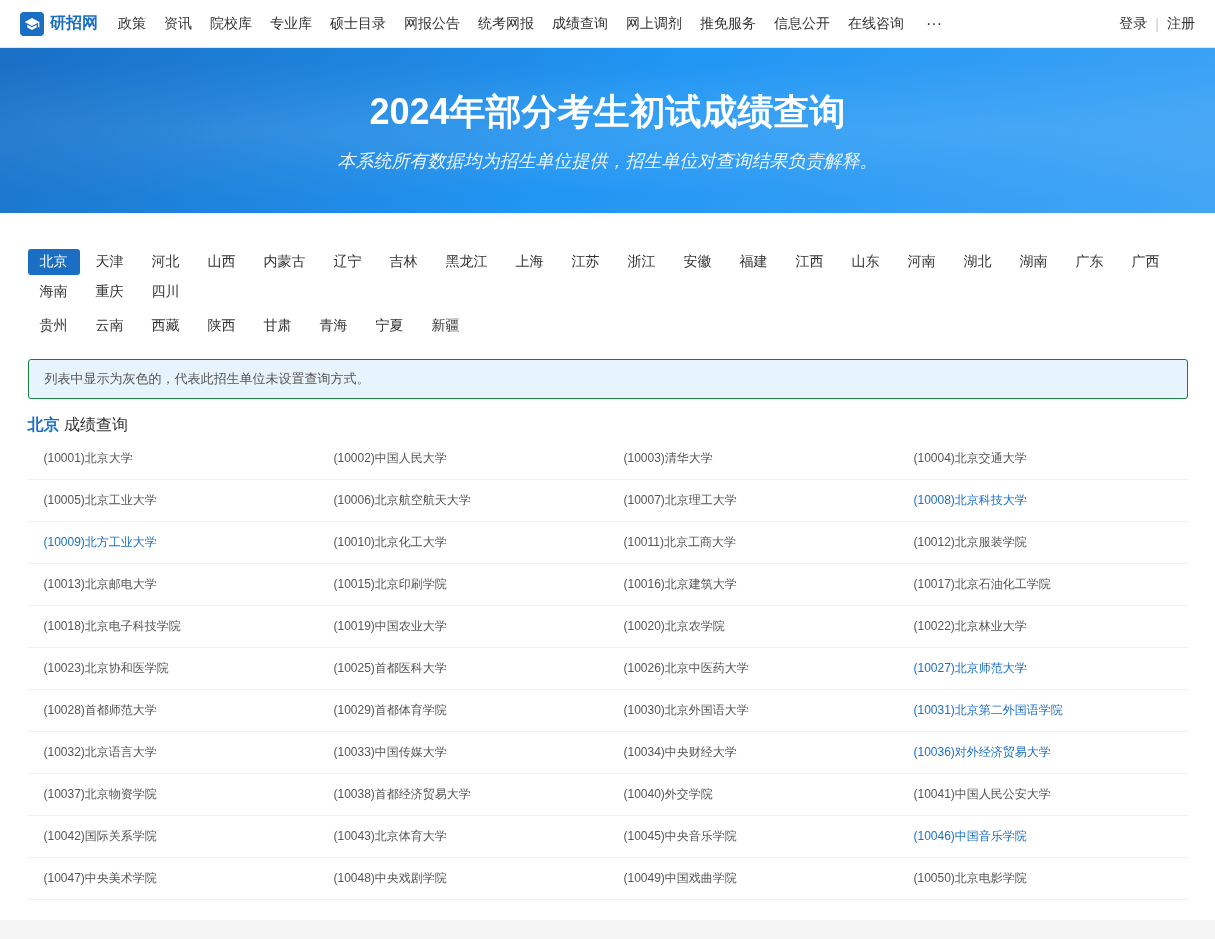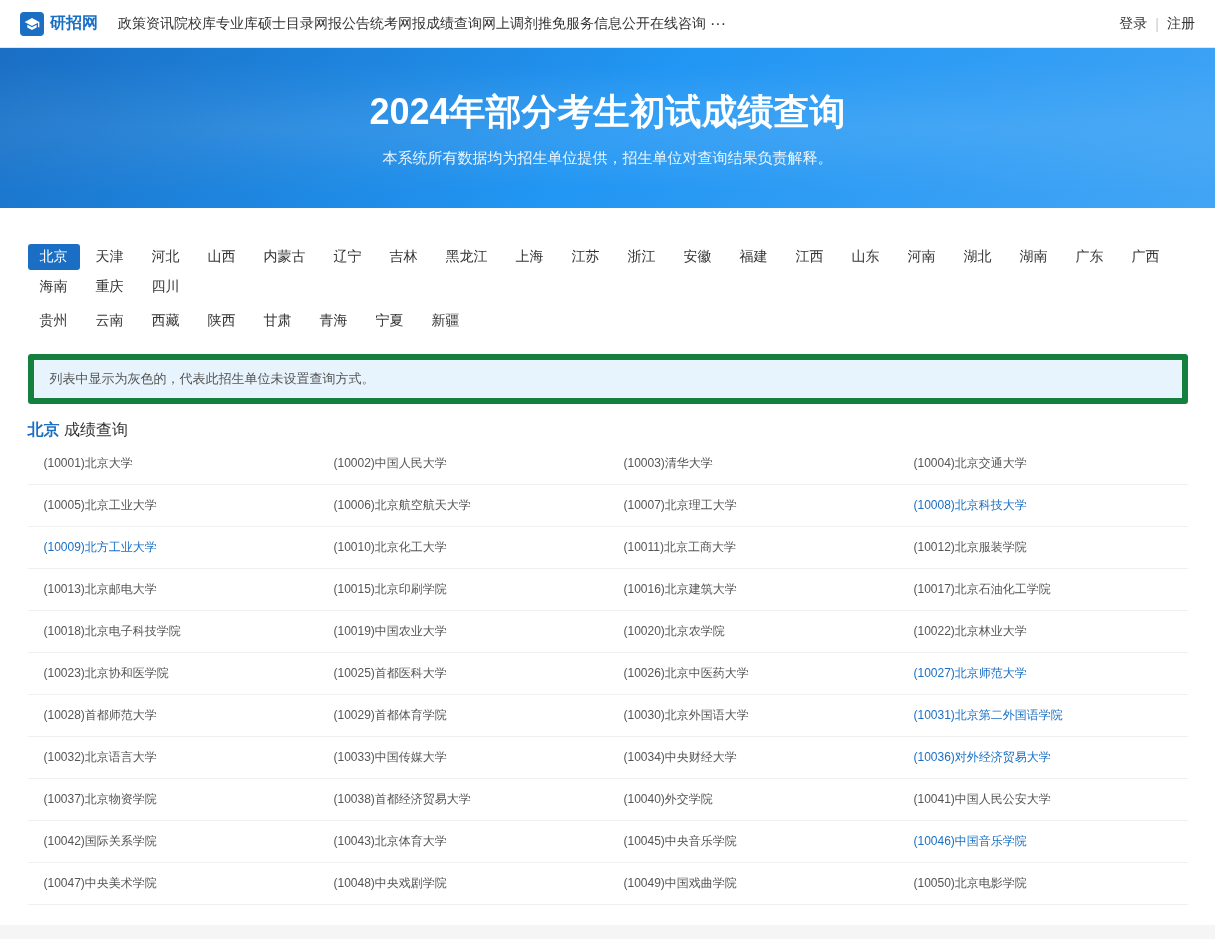--- a/index.html
+++ b/index.html
@@ -3,43 +3,43 @@
   <meta charset="utf-8">
   <style>
     * { margin: 0; padding: 0; box-sizing: border-box; }
     body { font-family: "Microsoft YaHei", "SimHei", Arial, sans-serif; font-size: 14px; color: #333; background: #f5f5f5; }
 
     
     .nav-bar { background: #fff; border-bottom: 1px solid #e5e5e5; display: flex; align-items: center; padding: 0 20px; height: 48px; }
     .nav-logo { display: flex; align-items: center; margin-right: 20px; }
     .nav-logo-icon { width: 24px; height: 24px; background: #1a6fc4; border-radius: 4px; display: flex; align-items: center; justify-content: center; color: #fff; font-size: 12px; margin-right: 6px; }
     .nav-logo-text { color: #1a6fc4; font-weight: bold; font-size: 16px; }
-    .nav-links { display: flex; align-items: flex-end; flex: 1; }
+    .nav-links { display: flex; align-items: flex-end; gap: 18px; flex: 1; }
     .nav-links a { color: #333; text-decoration: none; font-size: 14px; cursor: pointer; }
     .nav-more { color: #333; font-size: 16px; cursor: pointer; margin-left: 4px; }
     .nav-auth { margin-left: auto; display: flex; gap: 8px; align-items: center; }
     .nav-auth a { color: #333; text-decoration: none; font-size: 14px; cursor: pointer; }
     .nav-auth span { color: #ccc; }
 
     
     .hero { background: linear-gradient(135deg, #1a6fc4 0%, #2196f3 50%, #42a5f5 100%); padding: 40px 20px; text-align: center; position: relative; overflow: hidden; min-height: 160px; display: flex; flex-direction: column; justify-content: center; }
     .hero::before { content: ''; position: absolute; top: 0; left: 0; right: 0; bottom: 0; background: radial-gradient(ellipse at 20% 50%, rgba(255,255,255,0.08) 0%, transparent 60%), radial-gradient(ellipse at 80% 50%, rgba(255,255,255,0.08) 0%, transparent 60%); }
     .hero-title { color: #fff; font-size: 36px; font-weight: bold; margin-bottom: 12px; position: relative; z-index: 1; }
-    .hero-subtitle { color: rgba(255,255,255,0.9); font-size: 15px; position: relative; z-index: 1; }
+    .hero-subtitle { color: rgba(255,255,255,0.9); font-size: 18px; position: relative; z-index: 1; font-style: italic; }
 
     
     .main-content { max-width: 1200px; margin: 0 auto; padding: 20px; background: #fff; }
 
     
     .region-tabs { display: flex; flex-wrap: wrap; gap: 4px; padding: 16px 0 8px 0; }
     .region-tab { padding: 4px 12px; border-radius: 3px; cursor: pointer; font-size: 14px; color: #333; text-decoration: none; }
     .region-tab.active { background: #1a6fc4; color: #fff; border-radius: 3px; }
 
     
-    .info-box { background: #e8f4fd; border: 6px solid #15803d; border-radius: 3px; padding: 10px 16px; margin: 12px 0; color: #555; font-size: 13px; }
+    .info-box { background: #e8f4fd; border: 1px solid #15803d; border-radius: 3px; padding: 10px 16px; margin: 12px 0; color: #555; font-size: 13px; }
 
     
     .section-title { font-size: 16px; margin: 16px 0 2px 0; }
     .section-title .highlight { color: #1a6fc4; font-weight: bold; }
 
     
     .uni-grid { width: 100%; border-collapse: collapse; }
     .uni-grid td { padding: 12px 16px; border-bottom: 1px solid #f0f0f0; font-size: 12px; color: #555; width: 25%; }
     .uni-grid td a { color: #1a6fc4; text-decoration: none; cursor: pointer; }
   </style>

